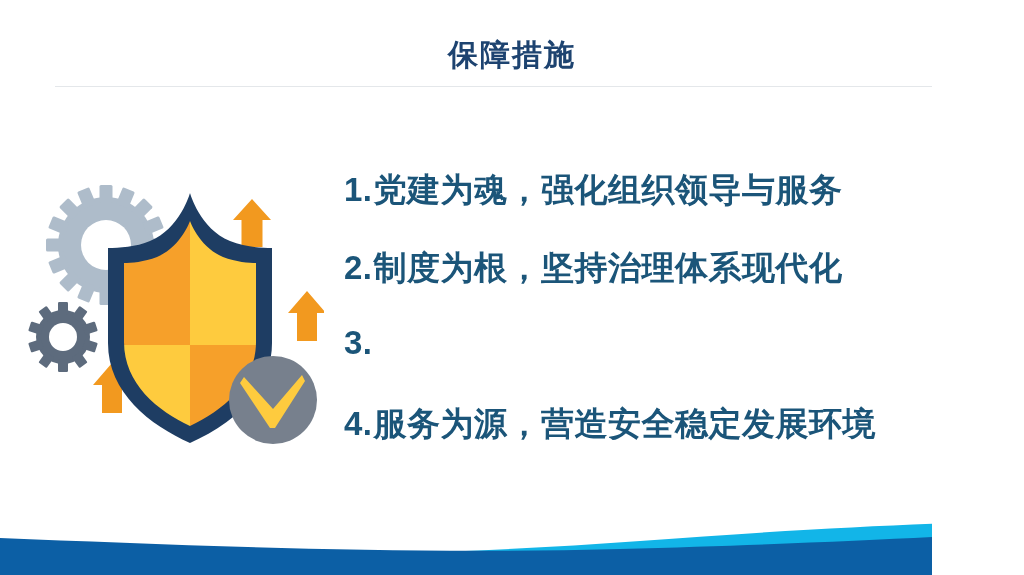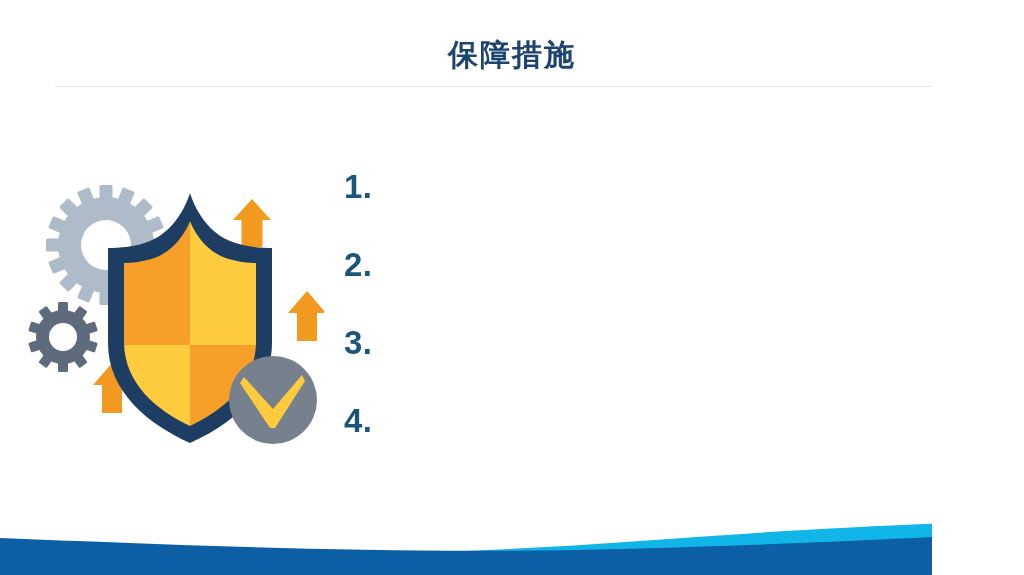--- a/index.html
+++ b/index.html
@@ -191,29 +191,32 @@
       <g>
         <circle cx="259" cy="215" r="44" fill="#77808d"></circle>
         <path fill="#fecb3e" d="M230 192 L259 224 L288 190 L291 196 L261 243 L256 243 L226 198 Z"></path>
       </g>
     </svg>
   </div>
 
   <div id="bullet-list">
     <div class="bullet-row">
       <span class="bullet-num">1.</span>
+      <span class="bullet-text">党建为魂，强化组织领导与服务</span>
     </div>
     <div class="bullet-row">
       <span class="bullet-num">2.</span>
+      <span class="bullet-text">制度为根，坚持治理体系现代化</span>
     </div>
     <div class="bullet-row">
       <span class="bullet-num">3.</span>
     </div>
     <div class="bullet-row">
       <span class="bullet-num">4.</span>
+      <span class="bullet-text">服务为源，营造安全稳定发展环境</span>
     </div>
   </div>
 
   <div id="bottom-waves">
     <svg viewBox="0 0 1024 100" preserveAspectRatio="none" xmlns="http://www.w3.org/2000/svg">
       <path fill="#12b5e8" d="M0 72 C 200 86, 420 82, 640 66 C 800 54, 930 48, 1024 46 L 1024 100 L 0 100 Z"></path>
       <path fill="#0c5fa5" d="M0 63 C 180 70, 400 80, 620 74 C 810 69, 940 62, 1024 57 L 1024 100 L 0 100 Z"></path>
     </svg>
   </div>
 

